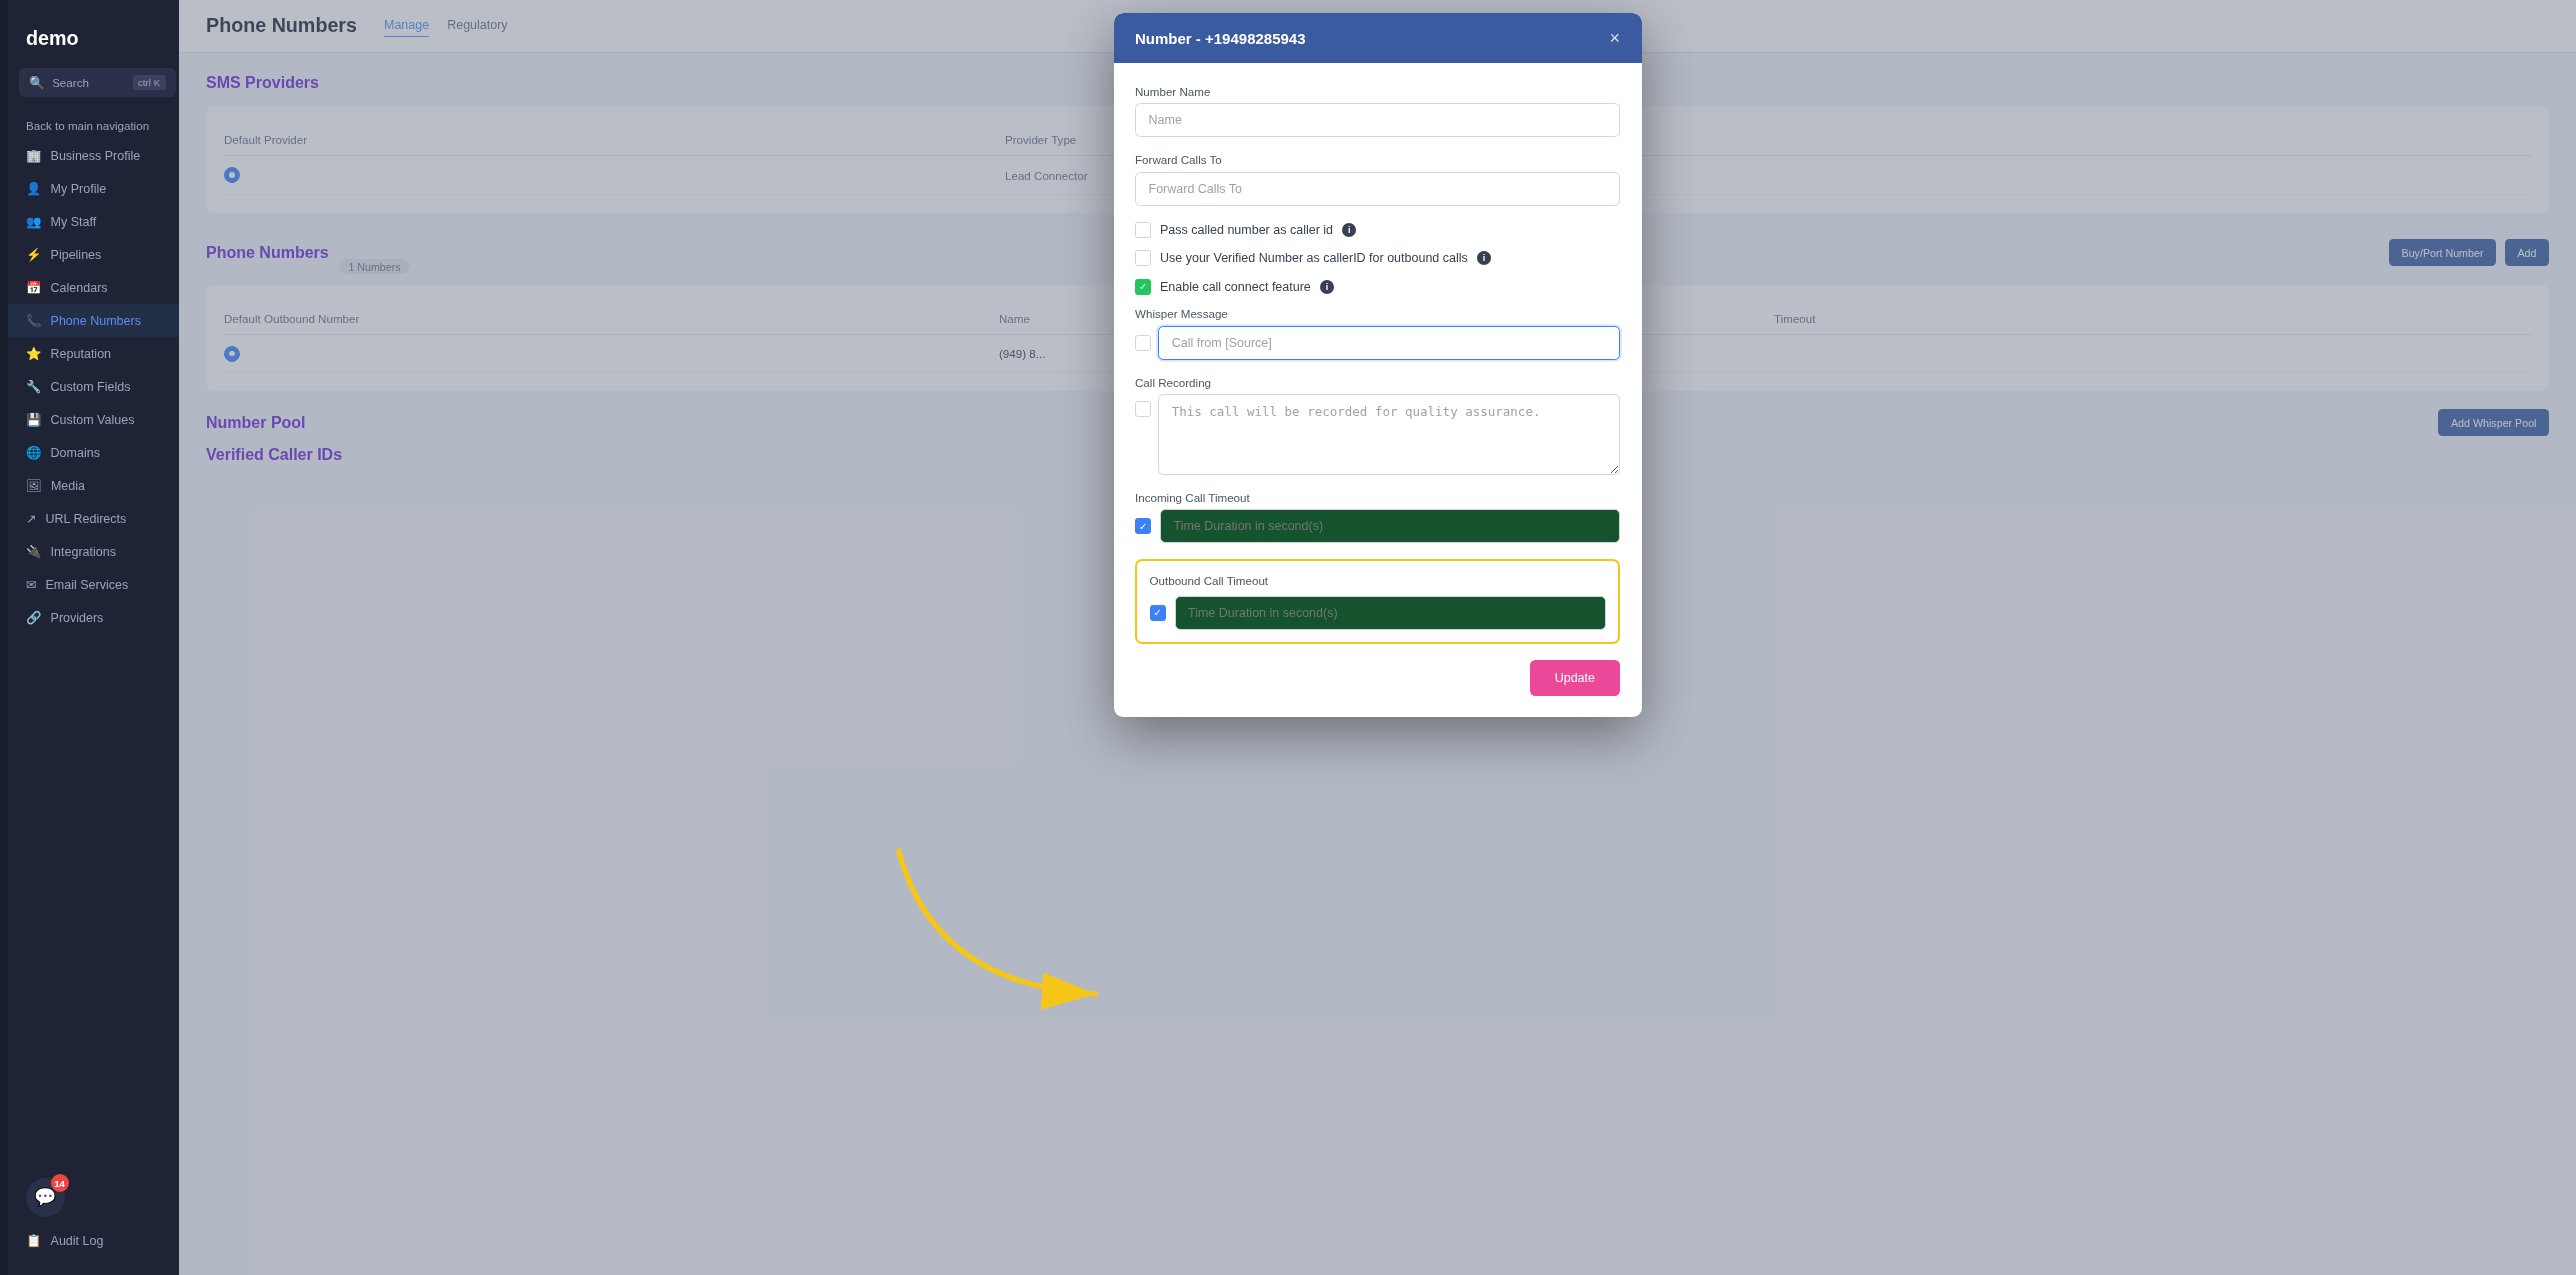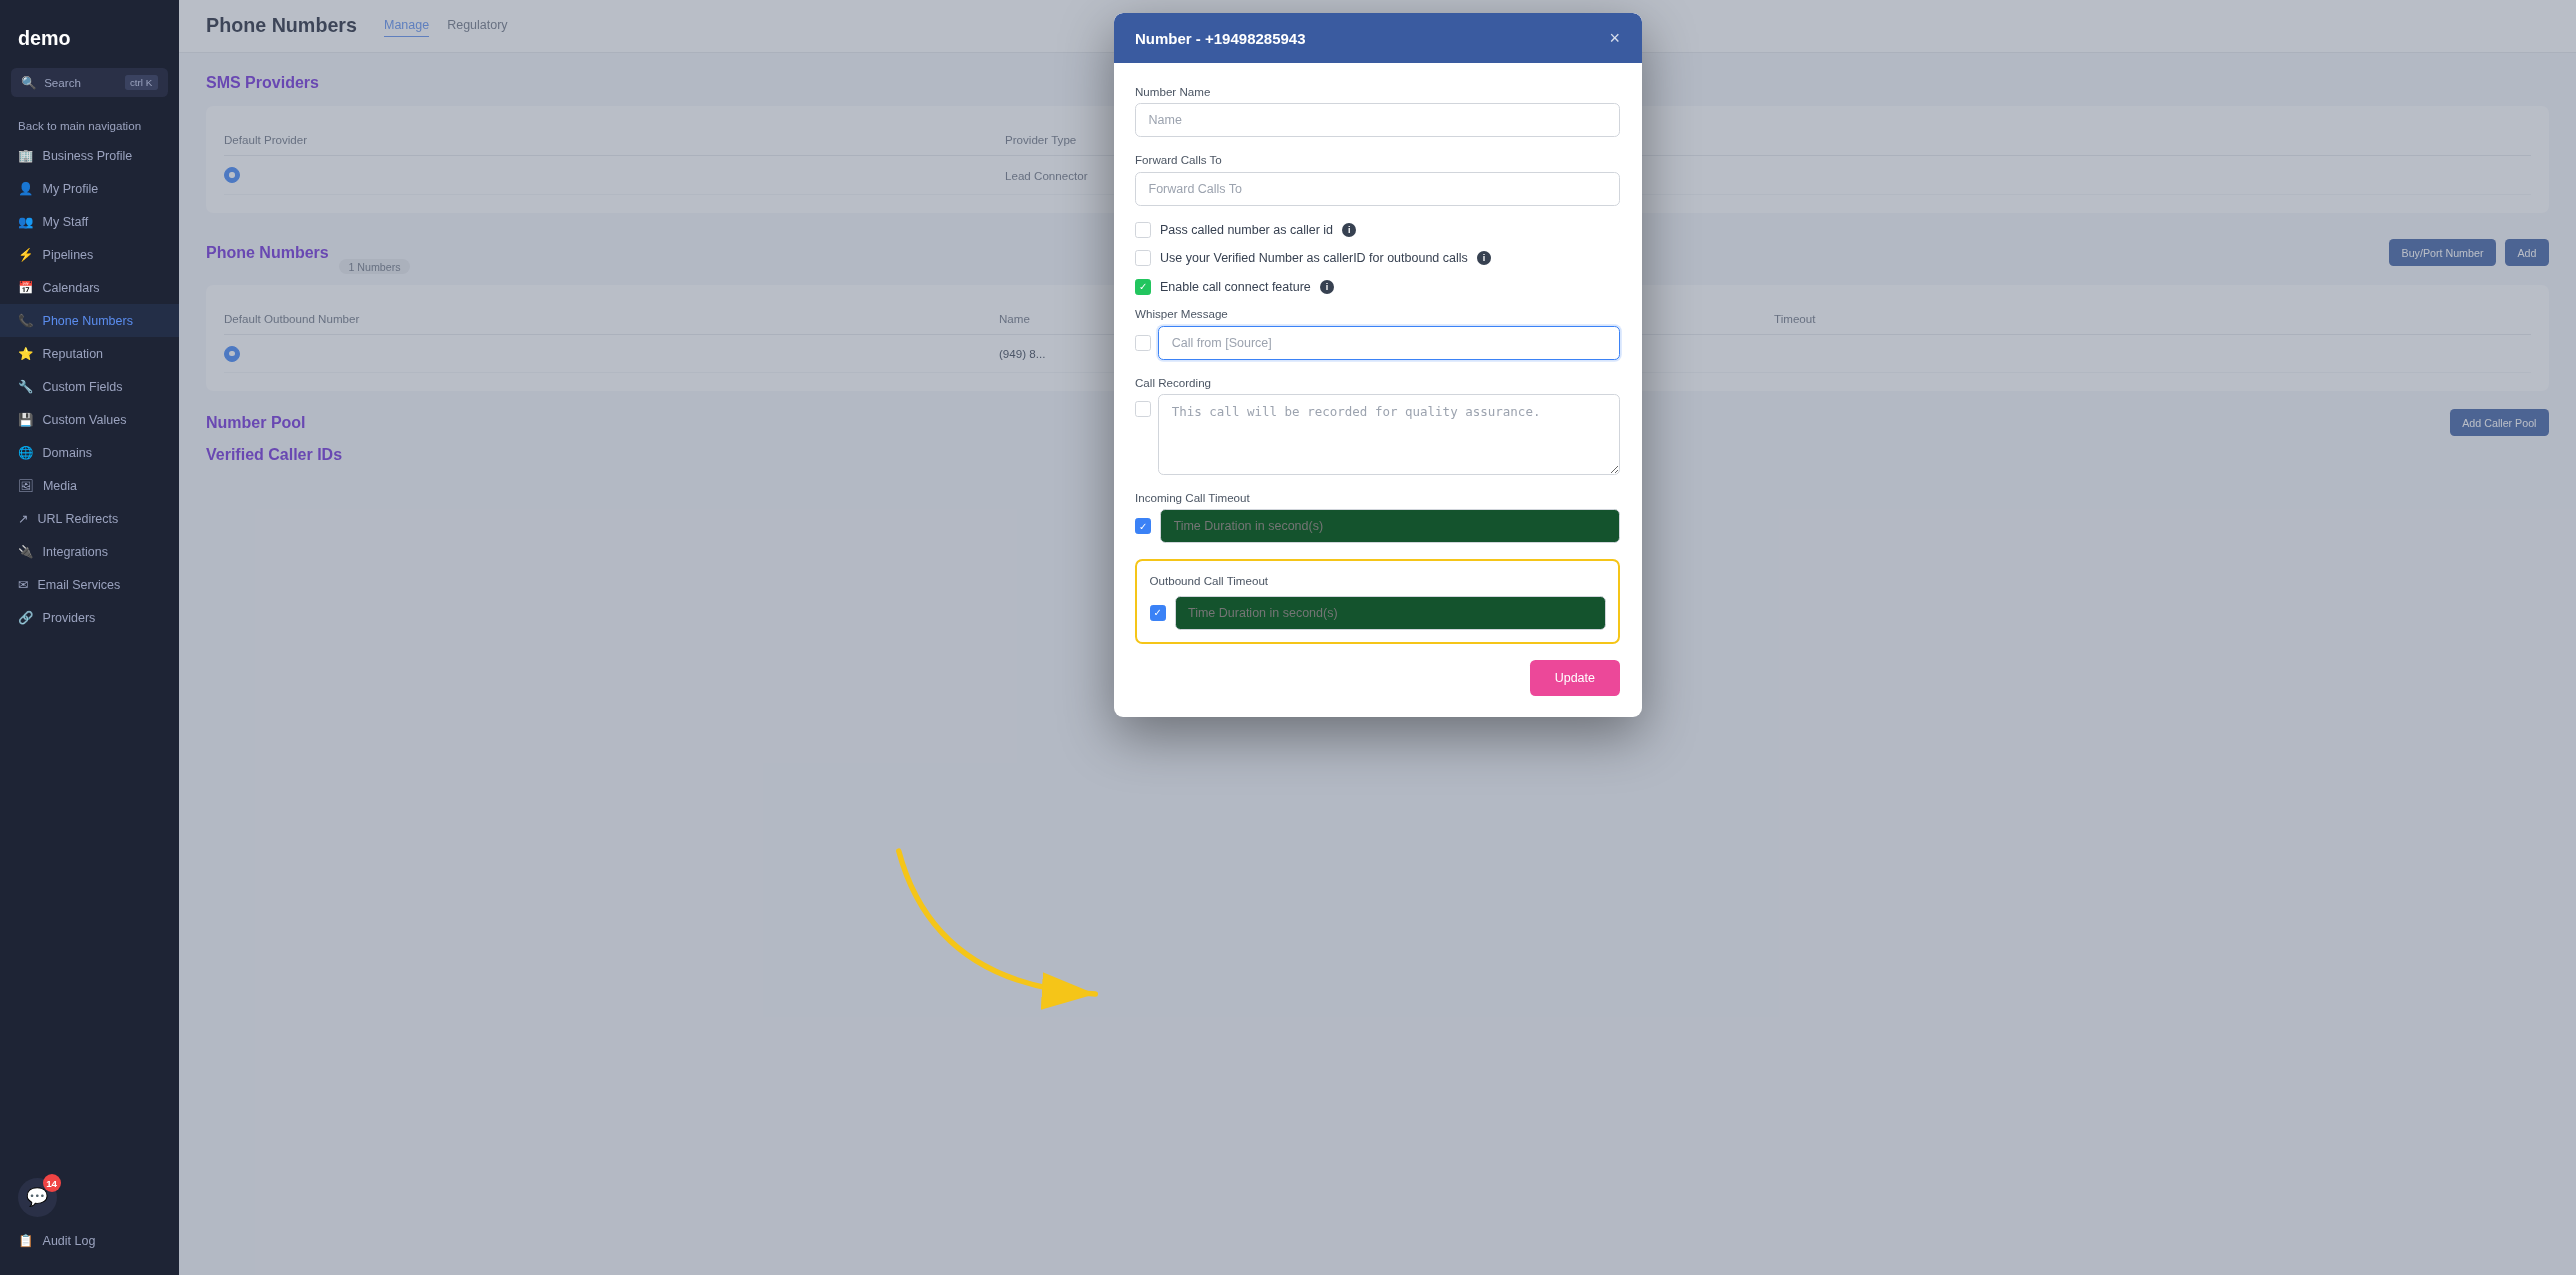--- a/index.html
+++ b/index.html
@@ -8,21 +8,21 @@
       background: #1a1f2e;
       width: 2576px;
       height: 1275px;
       overflow: hidden;
       position: relative;
     }
 
     
     .sidebar {
       position: absolute;
-      left: 0;
+      left: 8px;
       top: 0;
       width: 179px;
       height: 100%;
       background: #1e2435;
       z-index: 0;
       padding: 18px 0;
     }
     .sidebar-logo {
       padding: 9px 18px 18px;
       color: #fff;
@@ -506,21 +506,21 @@
         <div style="flex:1;">
           <div class="radio-blue"></div>
         </div>
         <div style="flex:1;font-size:11.6px;color:#374151;">(949) 8...</div>
         <div style="flex:1;"></div>
       </div>
     </div>
 
     <div style="display:flex;align-items:center;justify-content:space-between;margin-bottom:10.7px;">
       <span class="section-title" style="margin-bottom:0;">Number Pool</span>
-      <button class="right-btn">Add Caller Pool</button>
+      <button class="right-btn">Add Whisper Pool</button>
     </div>
 
     <div class="section-title">Verified Caller IDs</div>
   </div>
 </div>
 
 <div class="modal-wrapper">
 
   <div style="position:relative;">
     <svg style="position:absolute;left:-251px;bottom:-304px;width:286px;height:197px;pointer-events:none;z-index:100;" viewBox="0 0 320 220">

